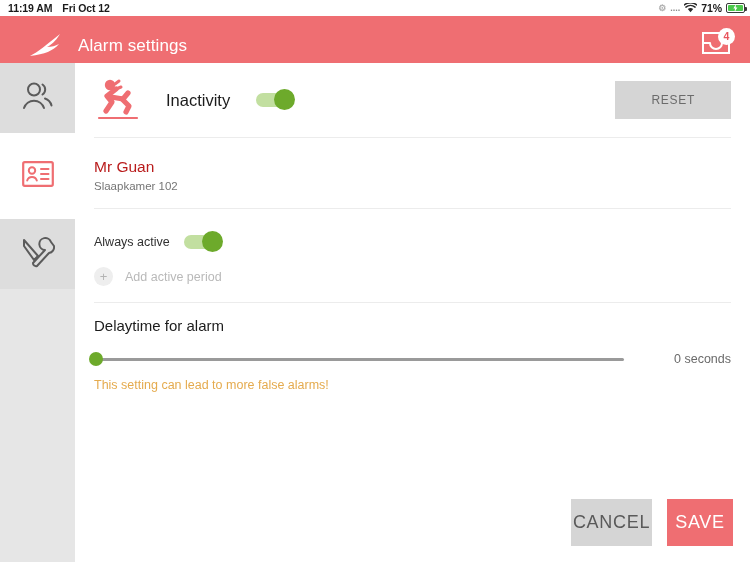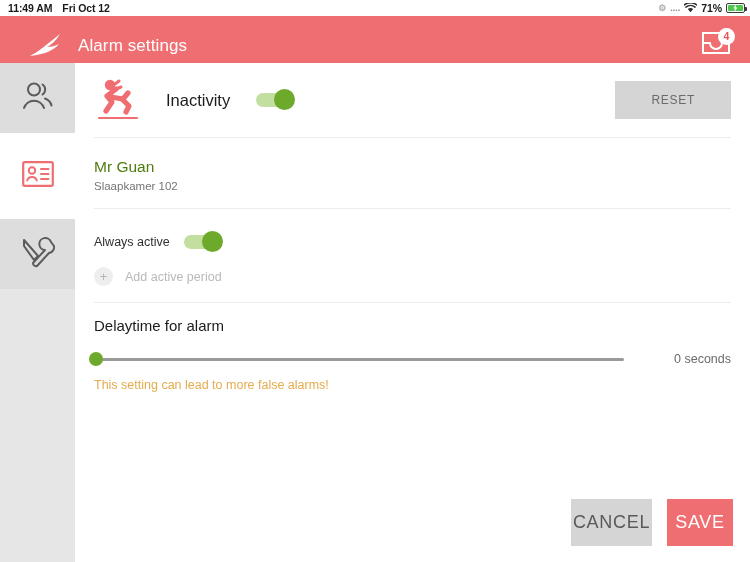--- a/index.html
+++ b/index.html
@@ -142,21 +142,21 @@
   .toggle .knob {
     position: absolute; right: -2px; top: -4px;
     width: 21px; height: 21px; border-radius: 50%;
     background: #6daa2b;
   }
 
   
   .patient {
     padding: 19px 19px 16px 19px;
   }
-  .patient-name { font-size: 15.5px; color: #4d7c0f; line-height: 1.25; }
+  .patient-name { font-size: 15.5px; color: #b91c1c; line-height: 1.25; }
   .patient-room { font-size: 11.5px; color: #757575; margin-top: 4px; }
 
   
   .section {
     padding: 12px 19px 0 19px;
   }
   .section-title { font-size: 15.5px; color: #1c1c1c; }
   .always-row {
     display: flex; align-items: flex-end;
     margin-top: 14px;
@@ -215,21 +215,21 @@
   }
   .btn-cancel { background: #d5d5d5; color: #5a5a5a; width: 81px; }
   .btn-save { background: #ef6e72; color: #ffffff; width: 66px; }
 </style>
 </head>
 <body>
 
 <div id="app">
 
   <div class="statusbar">
-    <span class="sb-time">11:49 AM</span>
+    <span class="sb-time">11:19 AM</span>
     <span class="sb-date">Fri Oct 12</span>
     <span class="sb-right">
       <span class="sb-gear">⚙</span>
       <span class="sb-dots">....</span>
       <span>
         <svg class="wifi-ico" width="13" height="10" viewBox="0 0 13 10">
           <path d="M6.5 9.3 L3.8 6.0 a4.3 4.3 0 0 1 5.4 0 Z" fill="#2b2b2b"></path>
           <path d="M1.9 4.1 a7.2 7.2 0 0 1 9.2 0" stroke="#2b2b2b" stroke-width="1.5" fill="none" stroke-linecap="round"></path>
           <path d="M0.2 2.0 a10 10 0 0 1 12.6 0" stroke="#2b2b2b" stroke-width="1.5" fill="none" stroke-linecap="round"></path>
         </svg>

